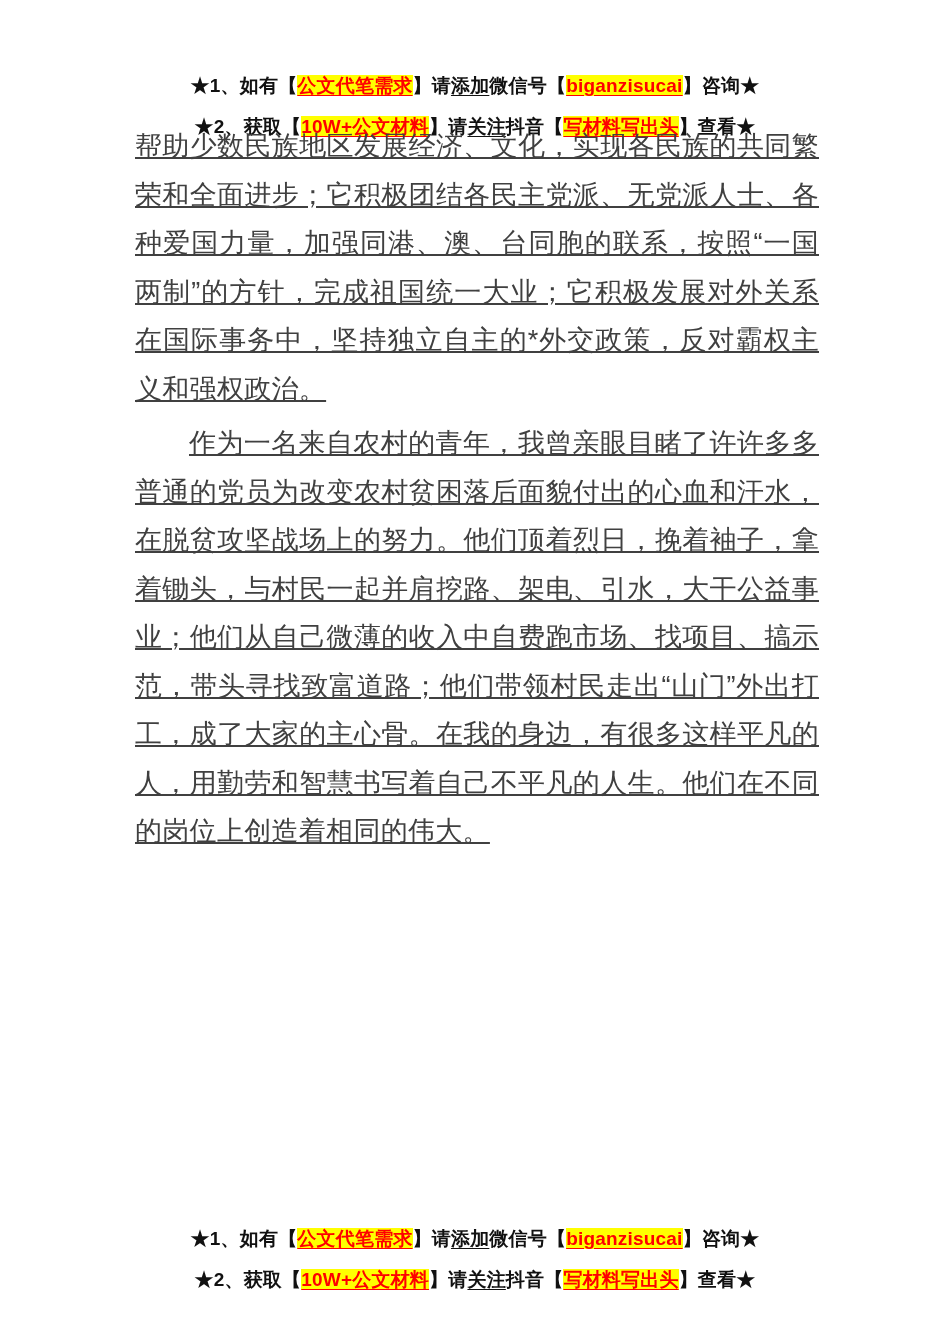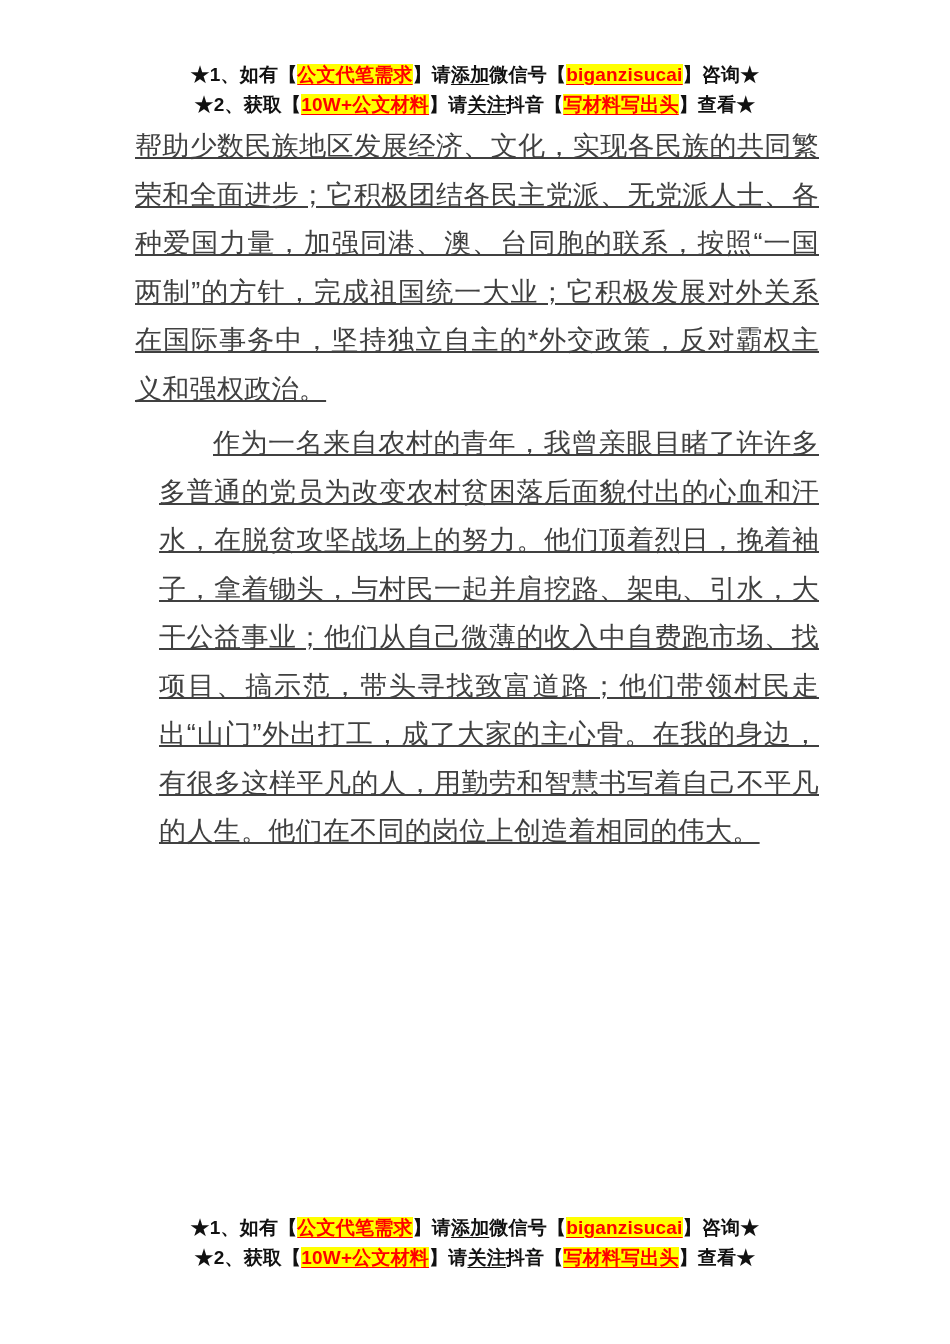--- a/index.html
+++ b/index.html
@@ -22,21 +22,21 @@
     width: 100%;
     text-align: center;
     font-weight: 700;
     font-size: 19px;
     line-height: 30px;
     color: #111111;
     letter-spacing: 0.2px;
   }
   .promo-header { top: 60px; }
   .promo-footer { top: 1213px; }
-  .promo-line { white-space: nowrap; }
+  .promo-line { white-space: nowrap; margin-top: 11px; }
   .seg-plain { color: #111111; }
   .seg-highlight {
     color: var(--accent-red, #fe0000);
     background: var(--highlight-yellow, #ffff00);
     text-decoration: underline;
     text-underline-offset: 3px;
   }
   .seg-underline {
     color: #111111;
     text-decoration: underline;
@@ -54,21 +54,20 @@
     text-align: justify;
     text-justify: inter-character;
     letter-spacing: 0.3px;
     text-decoration: underline;
   }
   .doc-body p {
     margin: 0 0 6px 0;
   }
   .doc-body p.indent {
     text-indent: 2em;
-    margin-left: 24px;
   }
 </style>
 </head>
 <body>
 
 <div class="page" style="--page-bg: #ffffff; --body-color: #404040; --accent-red: #fe0000; --highlight-yellow: #ffff00;">
   <div class="promo promo-header">
       <div class="promo-line"><span class="seg-plain">★1、如有【</span><span class="seg-highlight">公文代笔需求</span><span class="seg-plain">】请</span><span class="seg-underline">添加</span><span class="seg-plain">微信号【</span><span class="seg-highlight">biganzisucai</span><span class="seg-plain">】咨询★</span></div>
       <div class="promo-line"><span class="seg-plain">★2、获取【</span><span class="seg-highlight">10W+公文材料</span><span class="seg-plain">】请</span><span class="seg-underline">关注</span><span class="seg-plain">抖音【</span><span class="seg-highlight">写材料写出头</span><span class="seg-plain">】查看★</span></div>
     </div>

